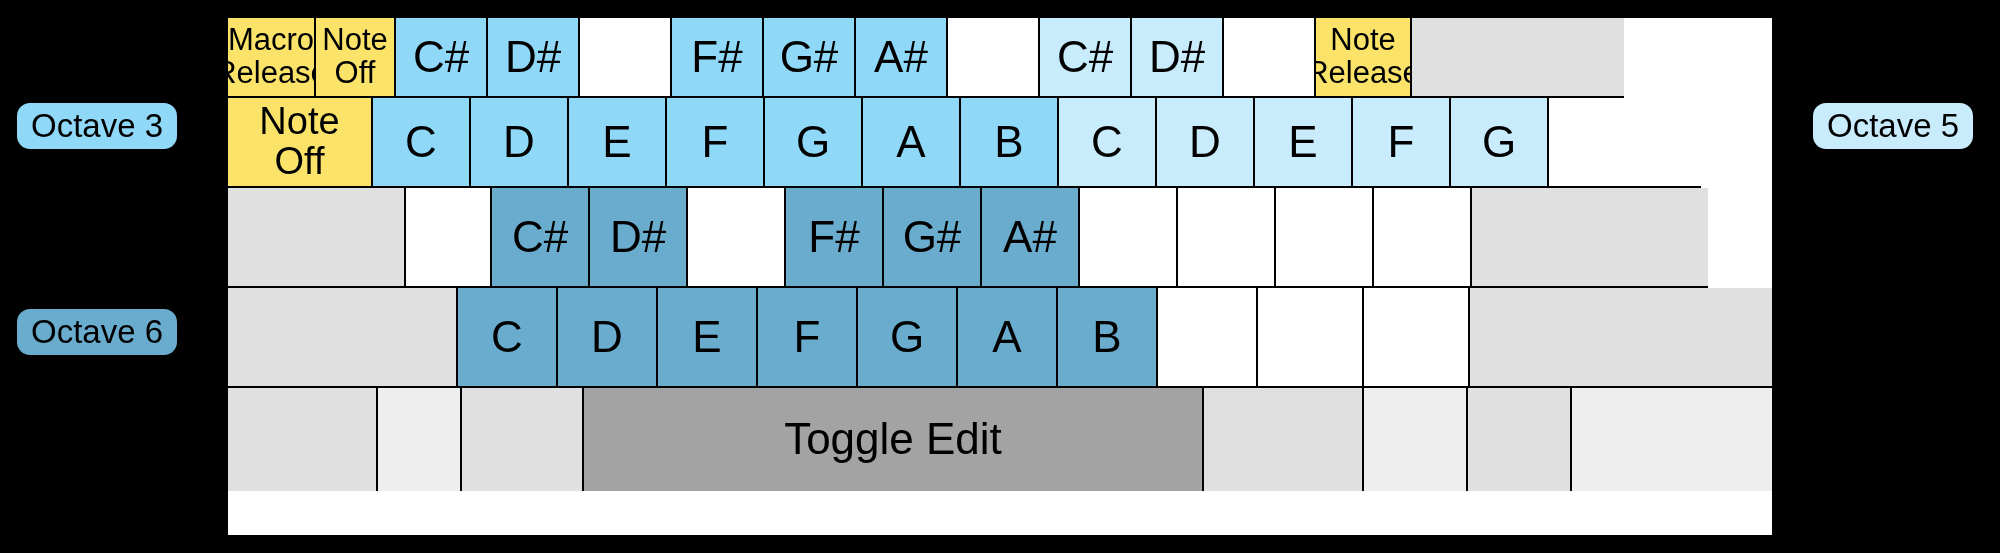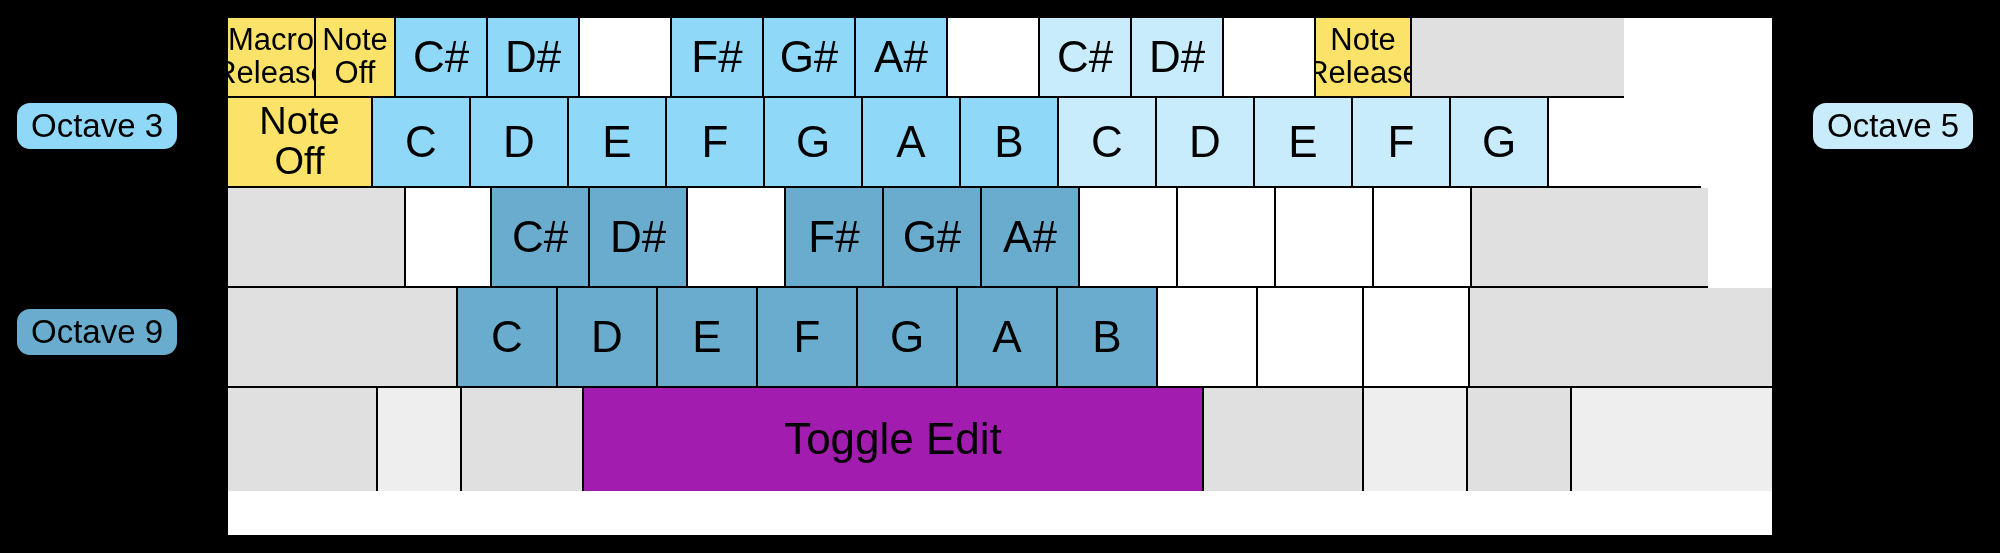--- a/index.html
+++ b/index.html
@@ -60,21 +60,21 @@
   .kbd-row:last-child .key { border-bottom: none; }
 
   
   .c-blank    { background: #ffffff; }
   .c-grey     { background: #e0e0e0; }
   .c-grey-lt  { background: #eeeeee; }
   .c-oct2     { background: #8fd8f8; }
   .c-oct3     { background: #c8ecfb; }
   .c-oct1     { background: #69acce; }
   .c-yellow   { background: #fbe36a; }
-  .c-pink     { background: #a21caf; }
+  .c-pink     { background: #a3a3a3; }
 
   .lbl-big   { font-size: 44px; }
   .lbl-mid   { font-size: 38px; }
   .lbl-small { font-size: 31px; }
 
   
   .pill {
     position: absolute;
     box-sizing: border-box;
     border: 3px solid #000000;
@@ -164,16 +164,16 @@
         <div class="key c-grey lbl-big" style="width: 122px;"></div>
         <div class="key c-pink lbl-big" style="width: 620px;">Toggle Edit</div>
         <div class="key c-grey lbl-big" style="width: 160px;"></div>
         <div class="key c-grey-lt lbl-big" style="width: 104px;"></div>
         <div class="key c-grey lbl-big" style="width: 104px;"></div>
         <div class="key c-grey-lt lbl-big" style="width: 200px;"></div>
       </div>
     </div>
 
   <div class="pill" id="pill-oct2">Octave 3</div>
-  <div class="pill" id="pill-oct1">Octave 9</div>
+  <div class="pill" id="pill-oct1">Octave 6</div>
   <div class="pill" id="pill-oct3">Octave 5</div>
 
 </div>
 
 </body></html>

